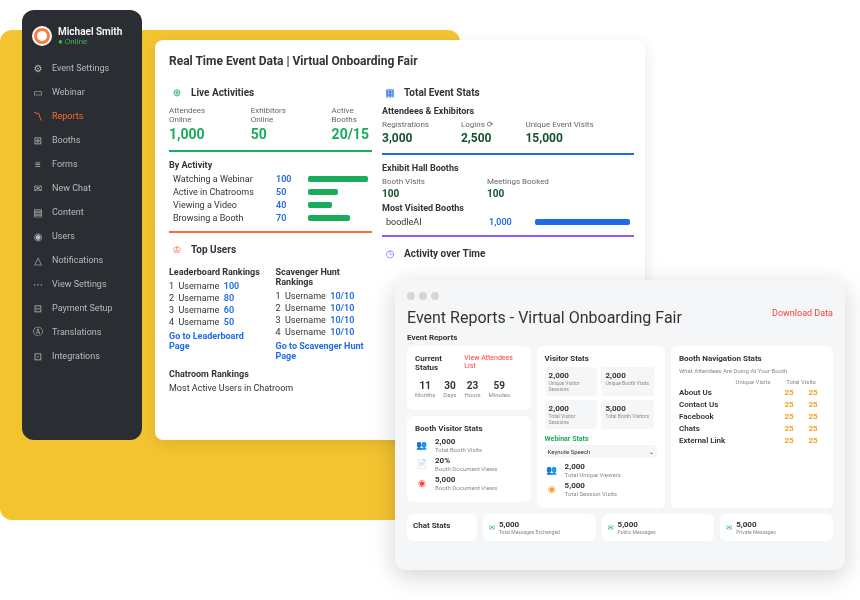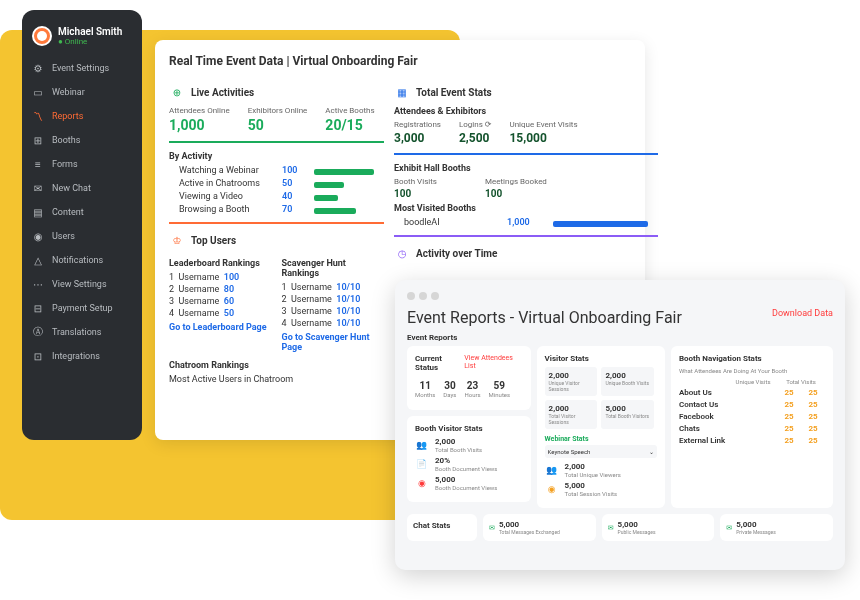--- a/index.html
+++ b/index.html
@@ -20,30 +20,30 @@
 .row{display:flex;gap:10px}
 .col{flex:1}
 .sec-h{display:flex;align-items:center;gap:6px;margin:6px 0}
 .ico-box{width:16px;height:16px;display:flex;align-items:center;justify-content:center;border-radius:3px}
 .ico-green{color:#1aab5b}
 .ico-blue{color:#1e6ae7}
 .ico-orange{color:#ff6b35}
 .ico-purple{color:#8b5cf6}
 .sec-t{font-weight:700;font-size:10px}
 .sub-t{font-weight:700;font-size:9px;margin:4px 0}
-.stat-row{display:flex;gap:18px;margin:4px 0}
+.stat-row{display:flex;gap:32px;margin:4px 0}
 .stat-l{font-size:8px;color:#666;margin-bottom:2px}
 .stat-v{font-size:14px;font-weight:700}
 .v-green{color:#1aab5b}
 .v-blue{color:#14532d}
 .divider{border:none;border-top:2px solid #1aab5b;margin:8px 0}
 .d-blue{border-color:#1e6ae7}
 .d-orange{border-color:#ff6b35}
 .d-purple{border-color:#8b5cf6}
-.act-row{display:flex;align-items:flex-end;gap:8px;font-size:9px;margin:3px 10px}
+.act-row{display:flex;align-items:center;gap:8px;font-size:9px;margin:3px 4px}
 .act-l{flex:0 0 95px}
 .act-v{color:#1e6ae7;font-weight:600;width:24px}
 .bar{height:6px;background:#1aab5b;border-radius:2px}
 .bar-blue{background:#1e6ae7}
 .rank-col{display:inline-block;vertical-align:top;width:48%}
 .rank-row{font-size:9px;margin:2px 0}
 .rank-v{color:#1e6ae7;font-weight:600}
 .link{color:#1e6ae7;font-size:9px;font-weight:700;margin-top:4px;display:block}
 .dots{display:flex;gap:4px;margin-bottom:8px}
 .dot{width:8px;height:8px;border-radius:50%;background:#d6d6d6}

